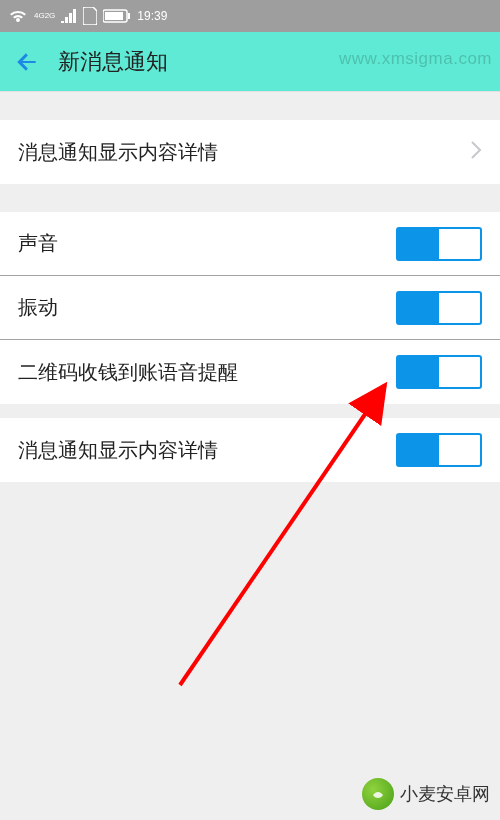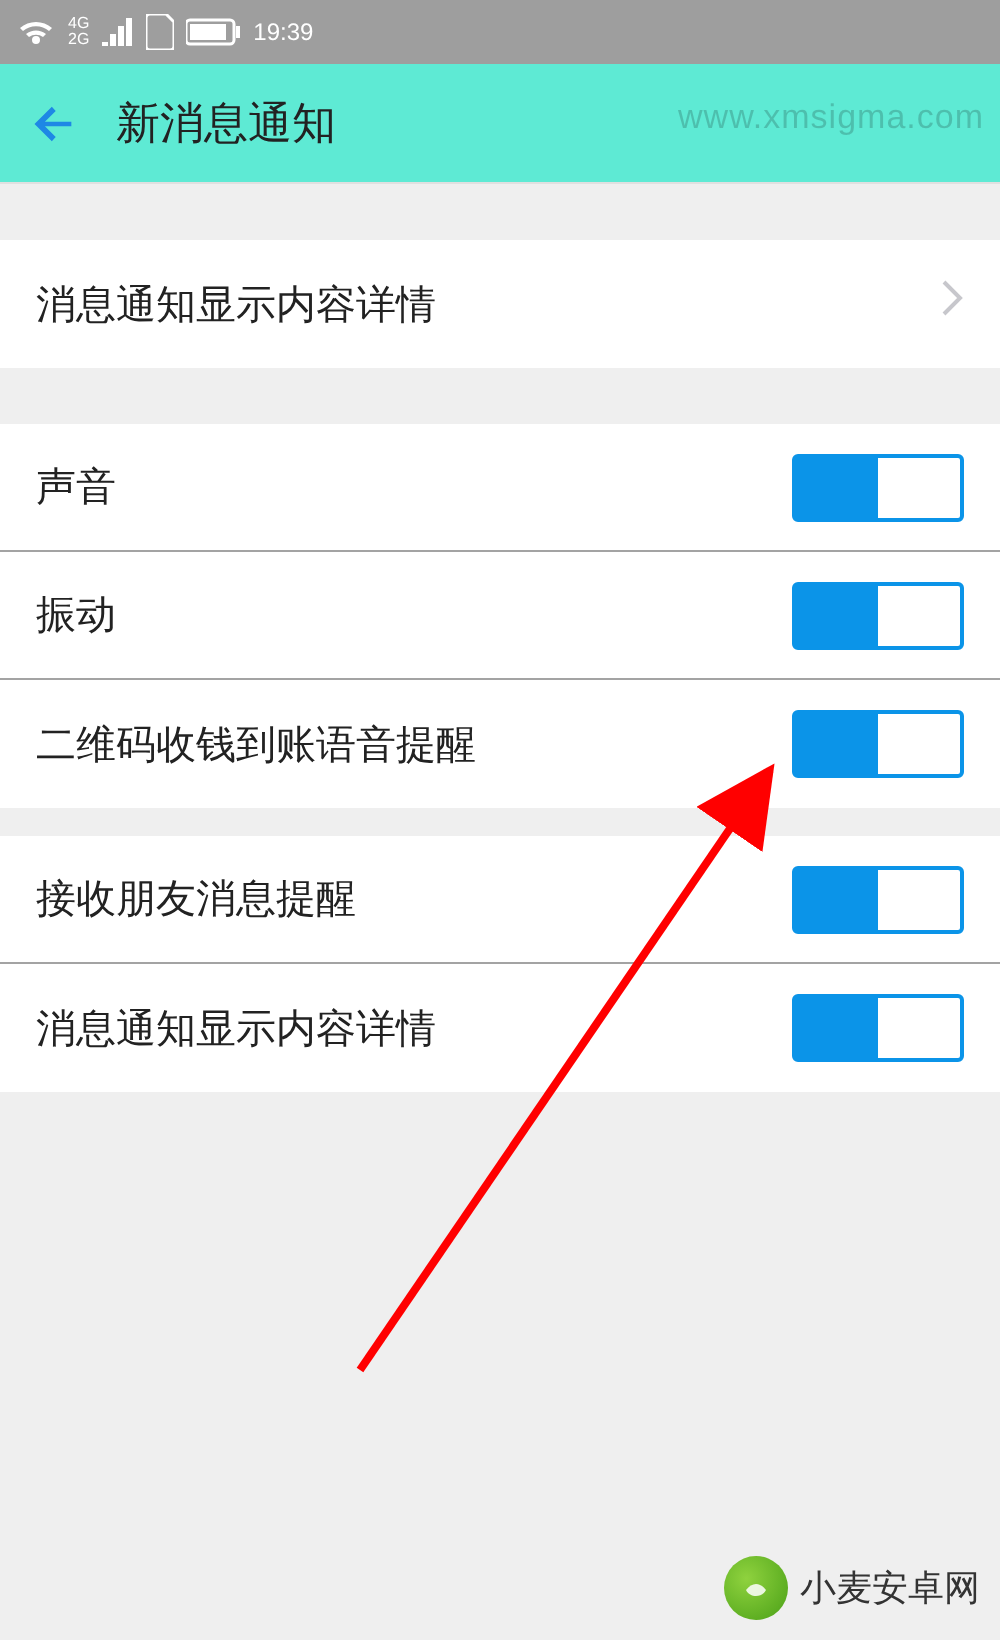--- a/index.html
+++ b/index.html
@@ -18,21 +18,21 @@
       display: flex;
       align-items: center;
       padding: 0 8px;
       font-size: 12px;
       justify-content: space-between;
     }
     .status-left { display: flex; flex-direction: column; line-height: 1.1; }
     .status-right { display: flex; align-items: center; gap: 6px; font-size: 18px; }
     .status-time { font-size: 12px; font-weight: 300; }
     .status-icon { display: inline-flex; align-items: center; }
-    .status-4g2g { font-size: 8px; line-height: 1; display: flex; flex-direction: column; }
+    .status-4g2g { font-size: 8px; line-height: 1; display: flex; flex-direction: row; }
     .header {
       height: 60px;
       background: #5eead4;
       display: flex;
       align-items: center;
       padding: 0 14px;
       border-bottom: 1px solid #e0e0e0;
     }
     .back-arrow { color: #1e88e5; margin-right: 18px; display: flex; }
     .header-title { font-size: 22px; color: #222; }
@@ -172,24 +172,20 @@
   <div class="row">
     <span>二维码收钱到账语音提醒</span>
     <div class="toggle"></div>
   </div>
 </div>
 
 <div class="gap-small"></div>
 
 <div class="group">
   <div class="row">
-    <span>接收朋友消息提醒</span>
-    <div class="toggle"></div>
-  </div>
-  <div class="row">
     <span>消息通知显示内容详情</span>
     <div class="toggle"></div>
   </div>
 </div>
 
 <svg class="arrow-svg" width="260" height="340">
   <defs>
     <marker id="ah" markerWidth="12" markerHeight="12" refX="9" refY="5" orient="auto">
       <path d="M0 0L10 5L0 10z" fill="#ff0000"></path>
     </marker>

